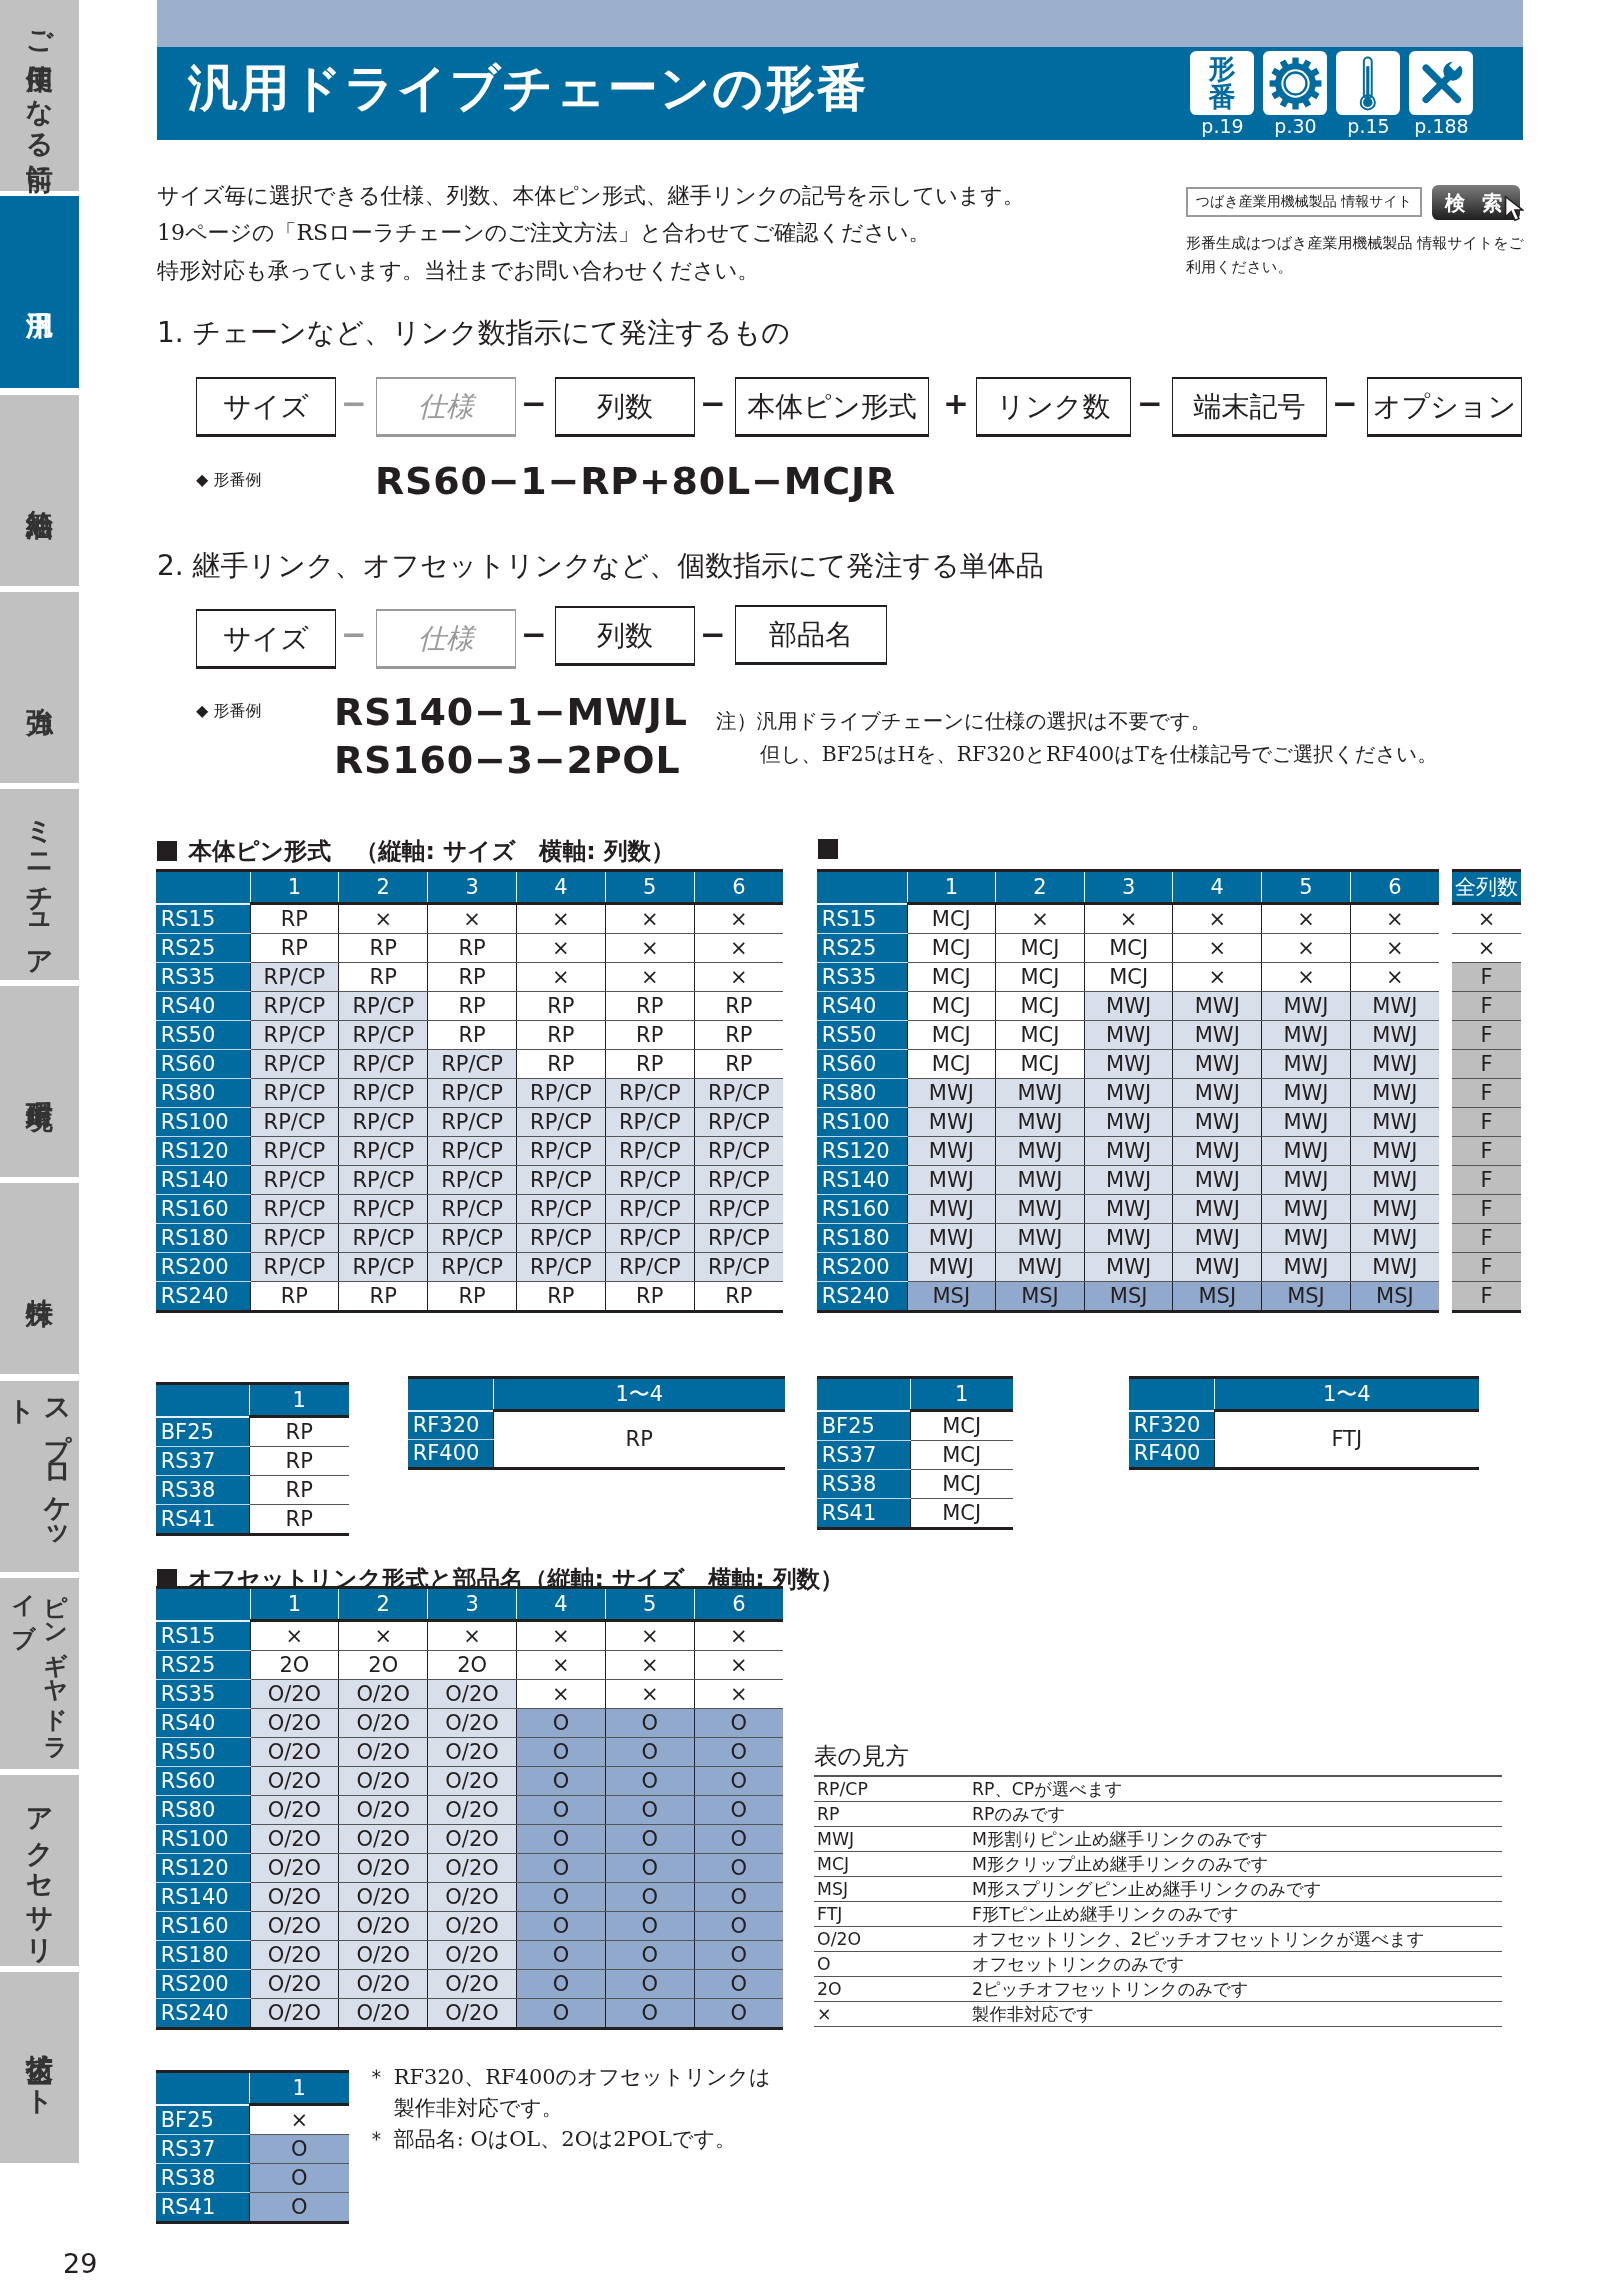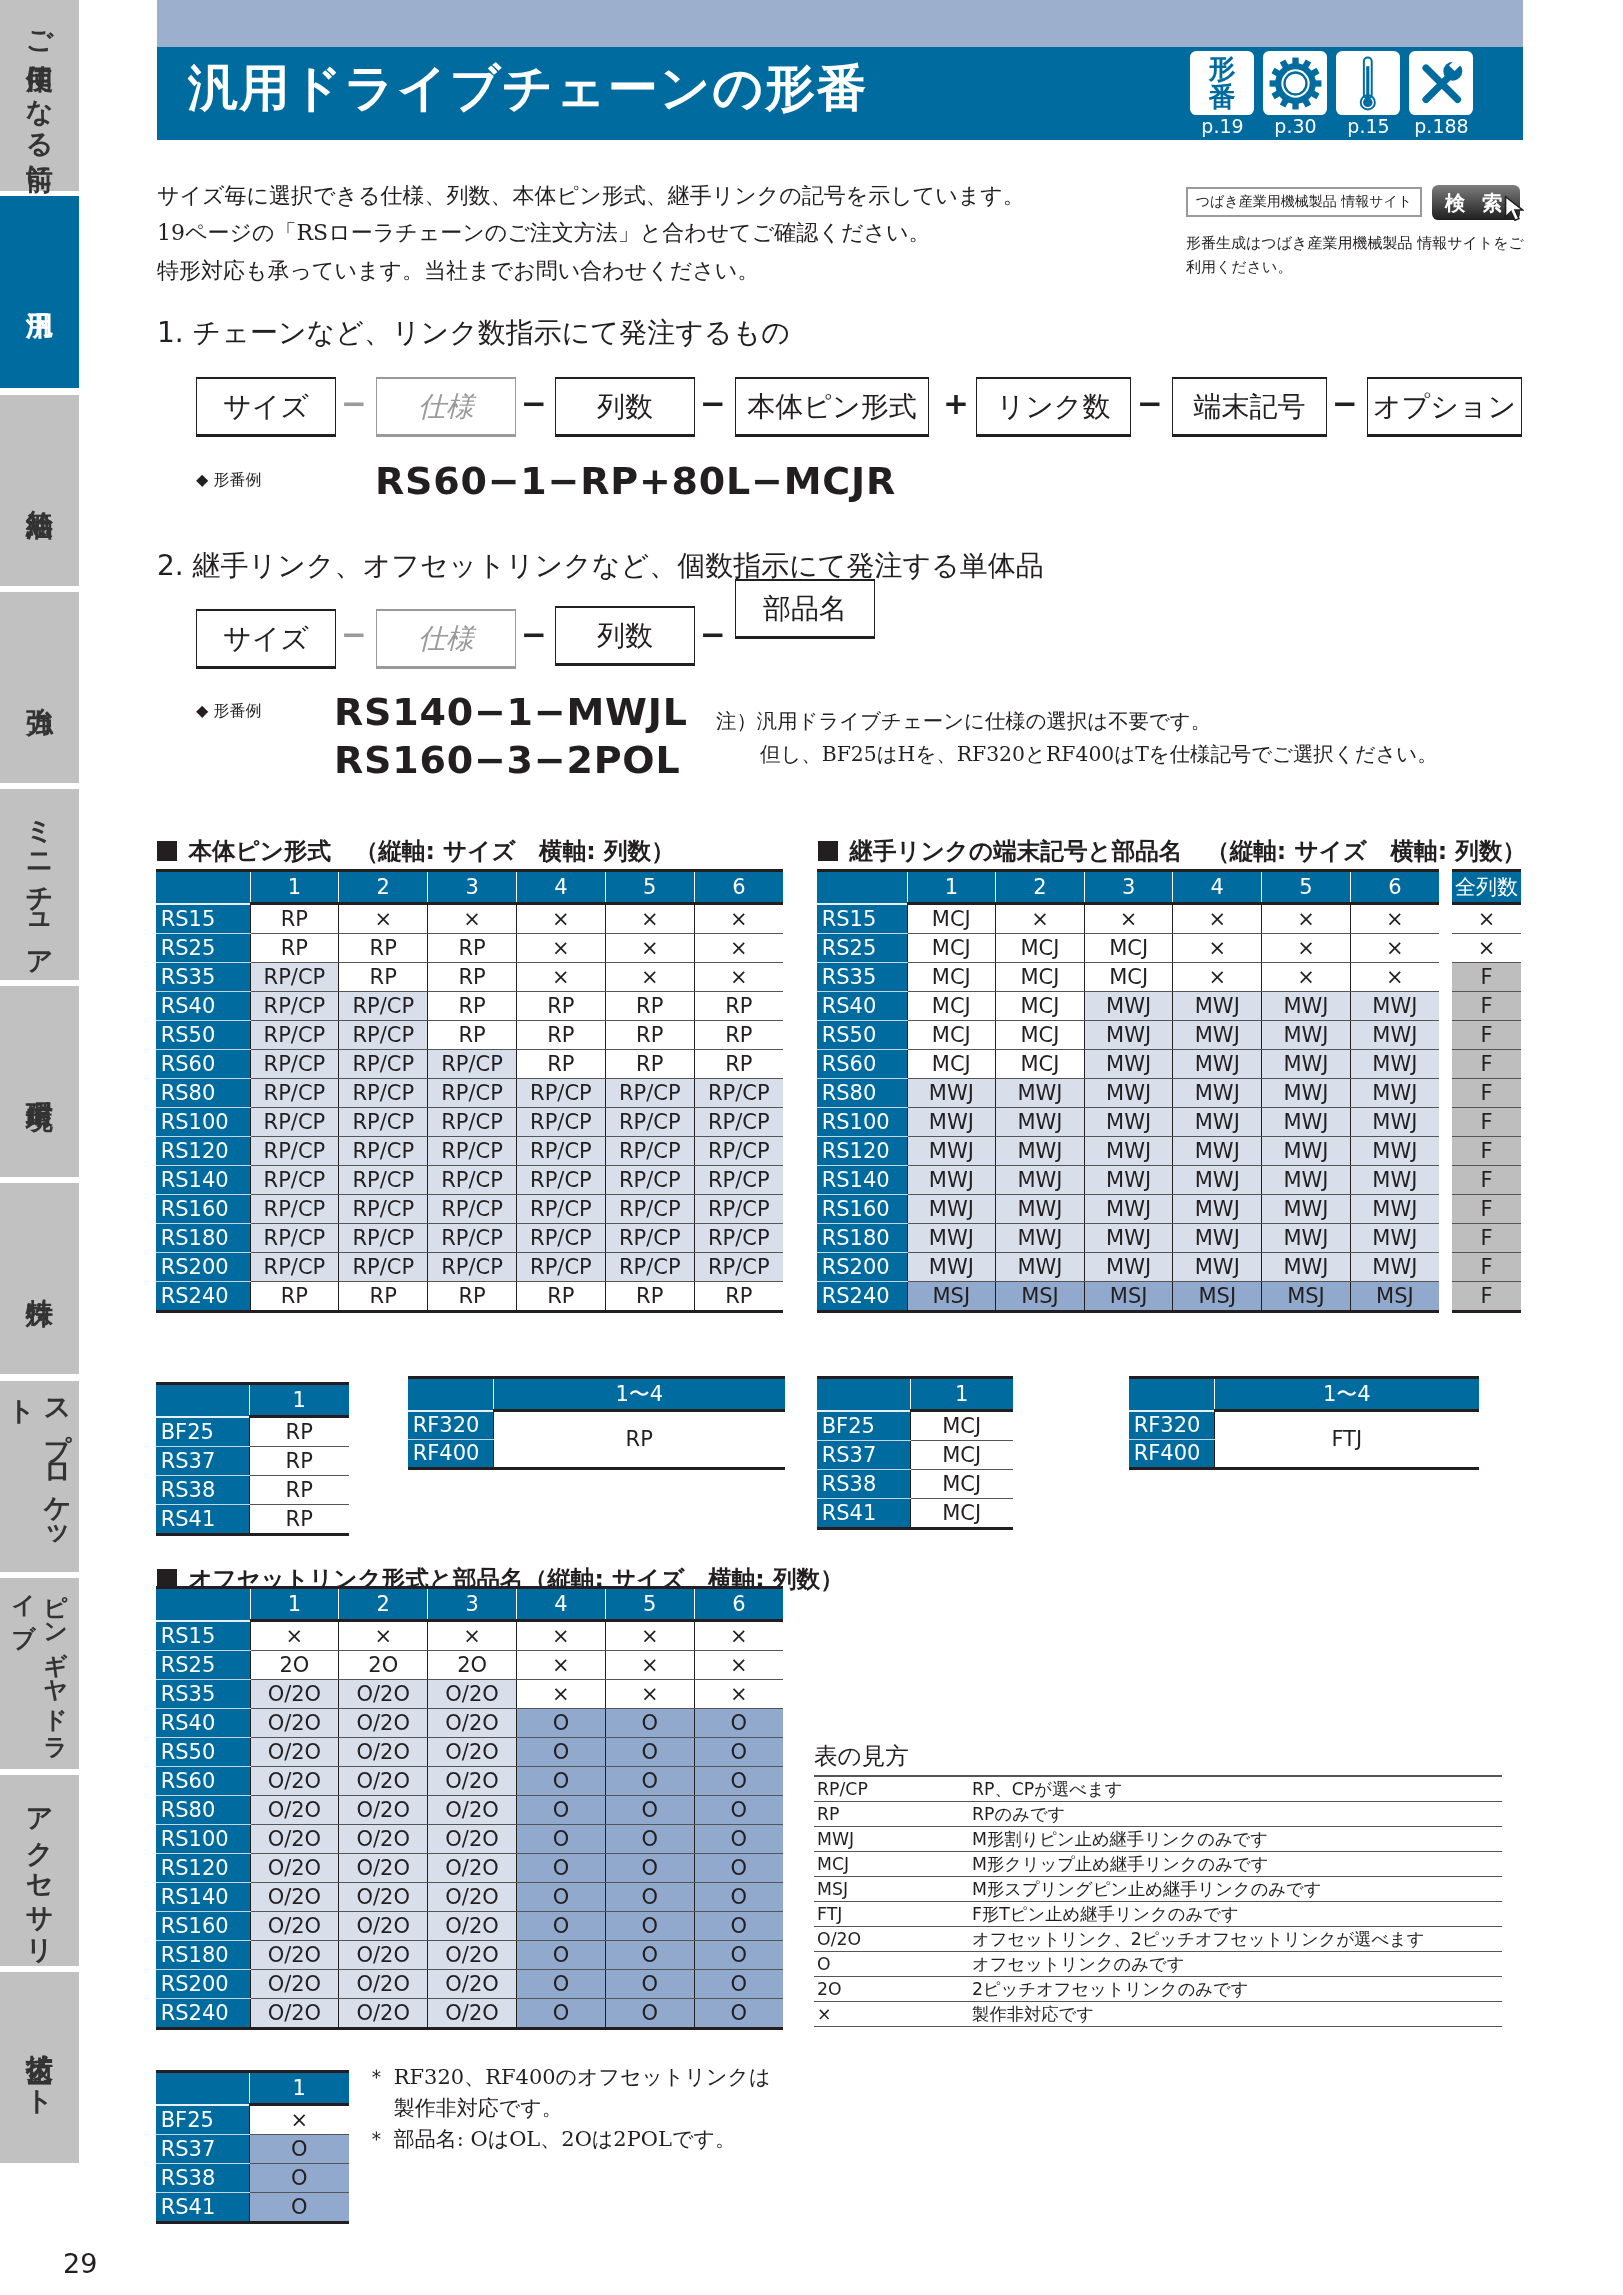--- a/index.html
+++ b/index.html
@@ -188,21 +188,21 @@
 <div class="abs ex-label" style="left:196px;top:470px">◆ 形番例</div>
 <div class="abs ex-code" style="left:375px;top:459px">RS60−1−RP+80L−MCJR</div>
 
 <div class="abs sec-h" style="top:547px">2. 継手リンク、オフセットリンクなど、個数指示にて発注する単体品</div>
 <div class="box" style="left:196px;top:609px;width:140px">サイズ</div>
 <div class="op muted" style="left:340px;top:616px">−</div>
 <div class="box muted" style="left:376px;top:609px;width:140px">仕様</div>
 <div class="op" style="left:520px;top:616px">−</div>
 <div class="box" style="left:555px;top:606px;width:140px">列数</div>
 <div class="op" style="left:699px;top:616px">−</div>
-<div class="box" style="left:735px;top:579px;width:140px">部品名</div>
+<div class="box" style="left:735px;top:605px;width:152px">部品名</div>
 <div class="abs ex-label" style="left:196px;top:701px">◆ 形番例</div>
 <div class="abs ex-code" style="left:334px;top:690px">RS140−1−MWJL</div>
 <div class="abs ex-code" style="left:334px;top:738px">RS160−3−2POL</div>
 <div class="abs note" style="left:716px;top:705px">注）汎用ドライブチェーンに仕様の選択は不要です。</div>
 <div class="abs note" style="left:760px;top:738px">但し、BF25はHを、RF320とRF400はTを仕様記号でご選択ください。</div>
 
 <div class="abs tbl-title" style="left:157px;top:835px"><span class="sq"></span><span>本体ピン形式　（縦軸: サイズ　横軸: 列数）</span></div>
 <table class="grid" id="pin-table" style="left:156px;top:869px;width:627px">
     <colgroup>
       <col style="width:94px">
@@ -393,21 +393,21 @@
       <tr>
         <td class="rowh" style="height:27px">RF320</td>
         <td rowspan="2" style="border-bottom:none">RP</td>
       </tr>
       <tr>
         <td class="rowh" style="height:27px">RF400</td>
       </tr>
     </tbody>
   </table>
 
-<div class="abs tbl-title" style="left:818px;top:835px"><span class="sq"></span><span>継手リンクの端末記号と部品名　（縦軸: サイズ　横軸: 列数）</span></div>
+<div class="abs tbl-title" style="left:818px;top:835px"><span class="sq"></span></div>
 <table class="grid" id="joint-table" style="left:817px;top:869px;width:622px">
     <colgroup>
       <col style="width:90px">
       <col>
       <col>
       <col>
       <col>
       <col>
       <col>
     </colgroup>

